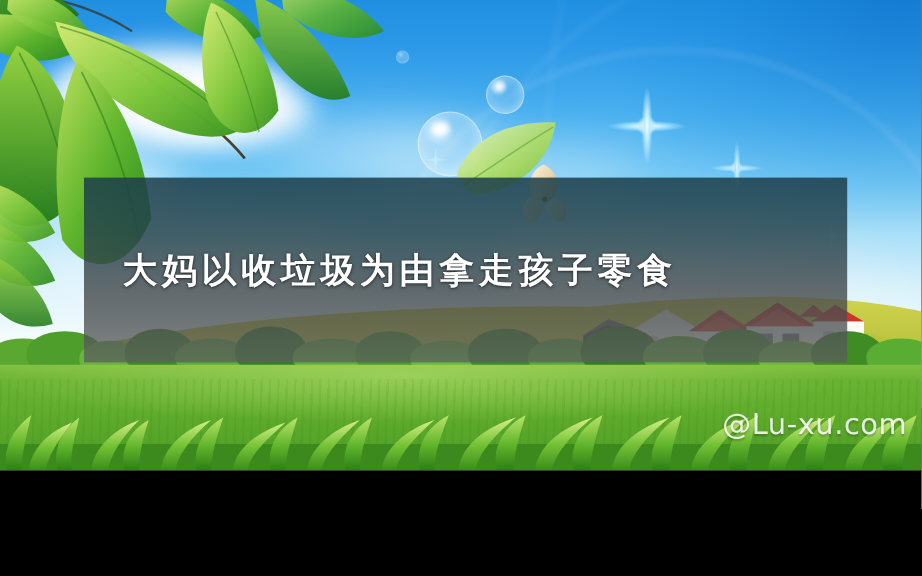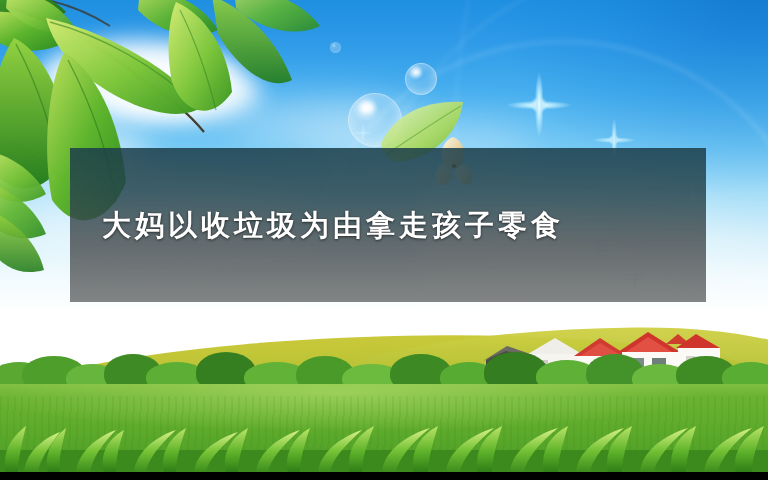--- a/index.html
+++ b/index.html
@@ -1,18 +1,18 @@
 <!DOCTYPE html>
 <html><head>
 <meta charset="utf-8">
 <style>
   html,body{margin:0;padding:0;background:#000;}
   #stage{
     position:relative;
-    width:768px;height:472px;
+    width:768px;height:392px;
     overflow:hidden;
     font-family:"DejaVu Sans","Liberation Sans",sans-serif;
     background:#ffffff;
   }
 
   
   .sky{
     position:absolute;left:0;top:0;width:768px;height:340px;
     background:linear-gradient(to bottom,
       #1f8fe0 0%,
@@ -381,14 +381,15 @@
       </g>
     </svg>
   </div>
 
   <div class="overlay">
     <div class="overlay-rows">
       <div class="oline">大妈以收垃圾为由拿走孩子零食</div>
     </div>
   </div>
 
+  <div class="watermark">@Lu-xu.com</div>
 
 </div>
 
 </body></html>

